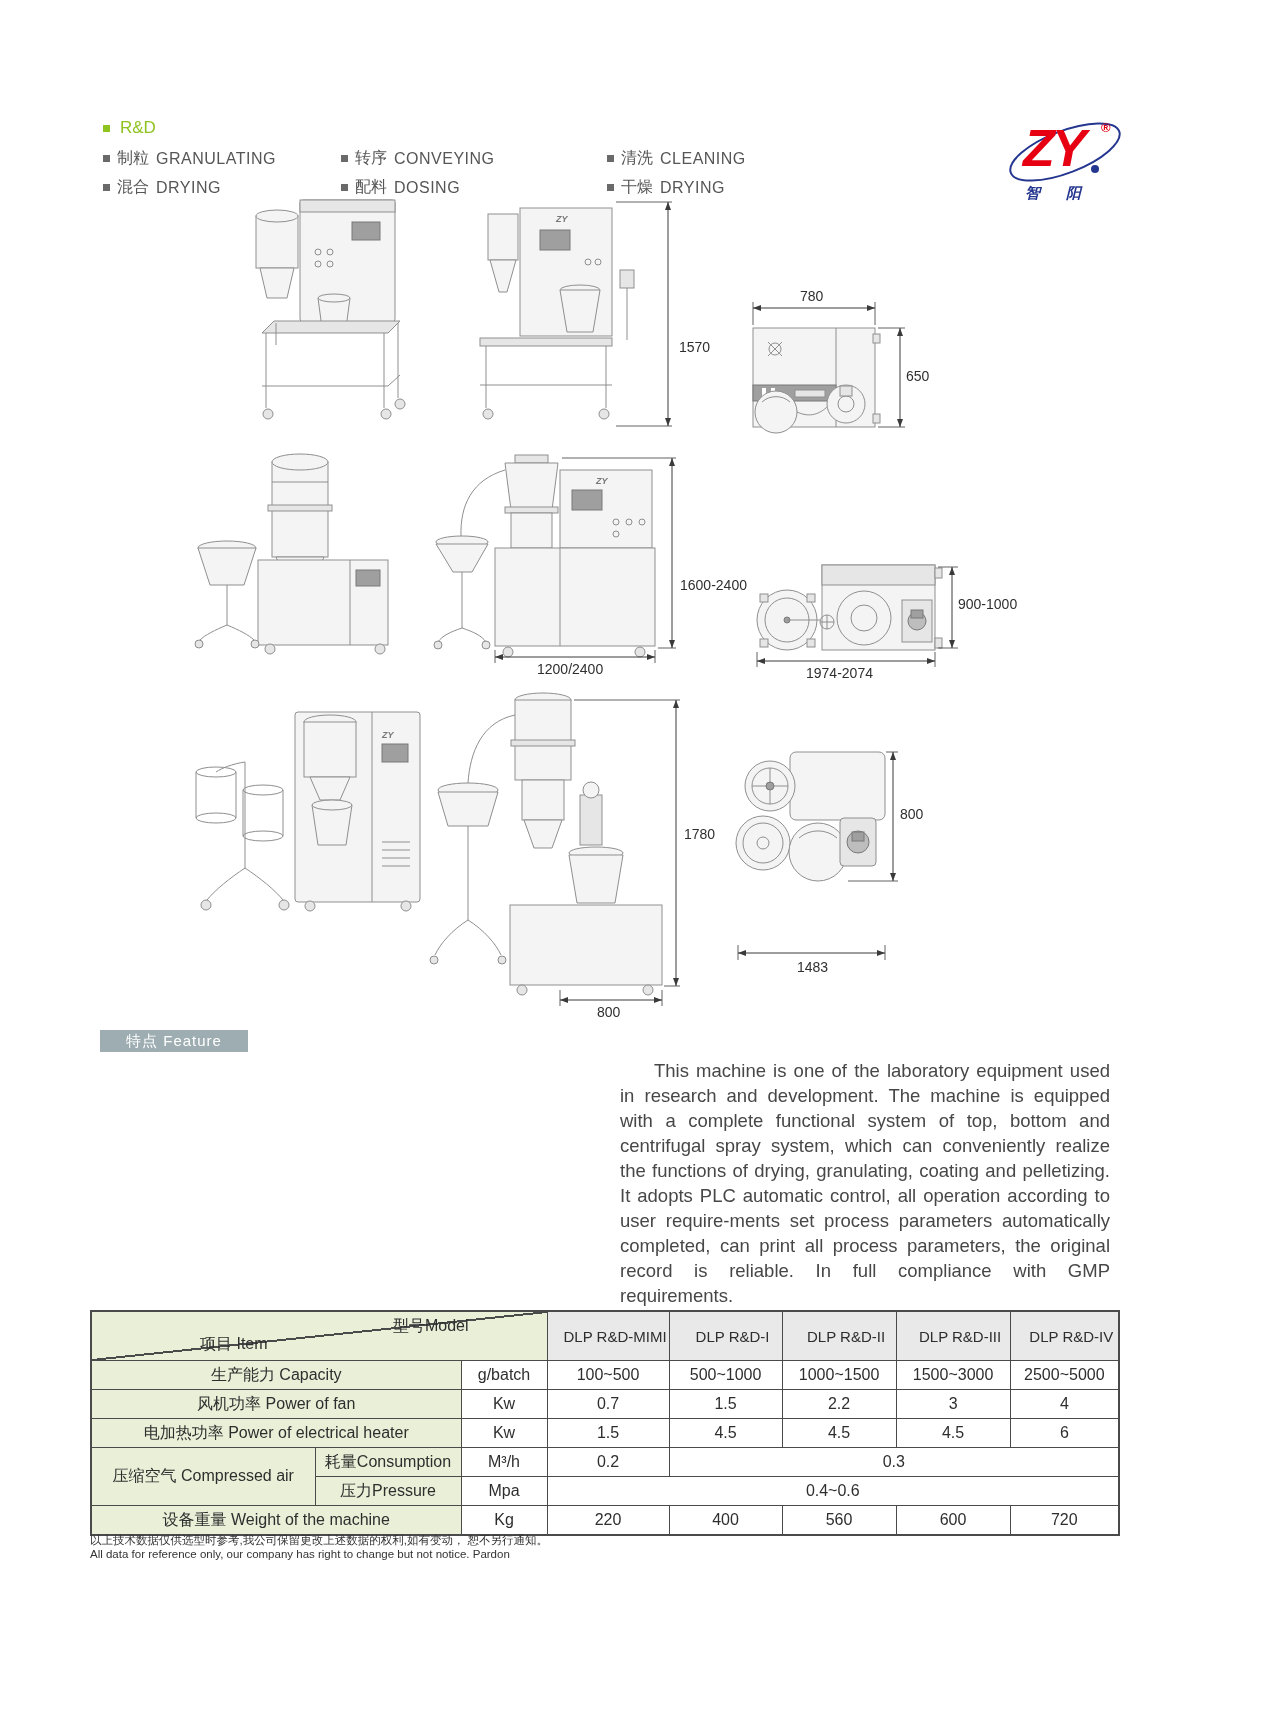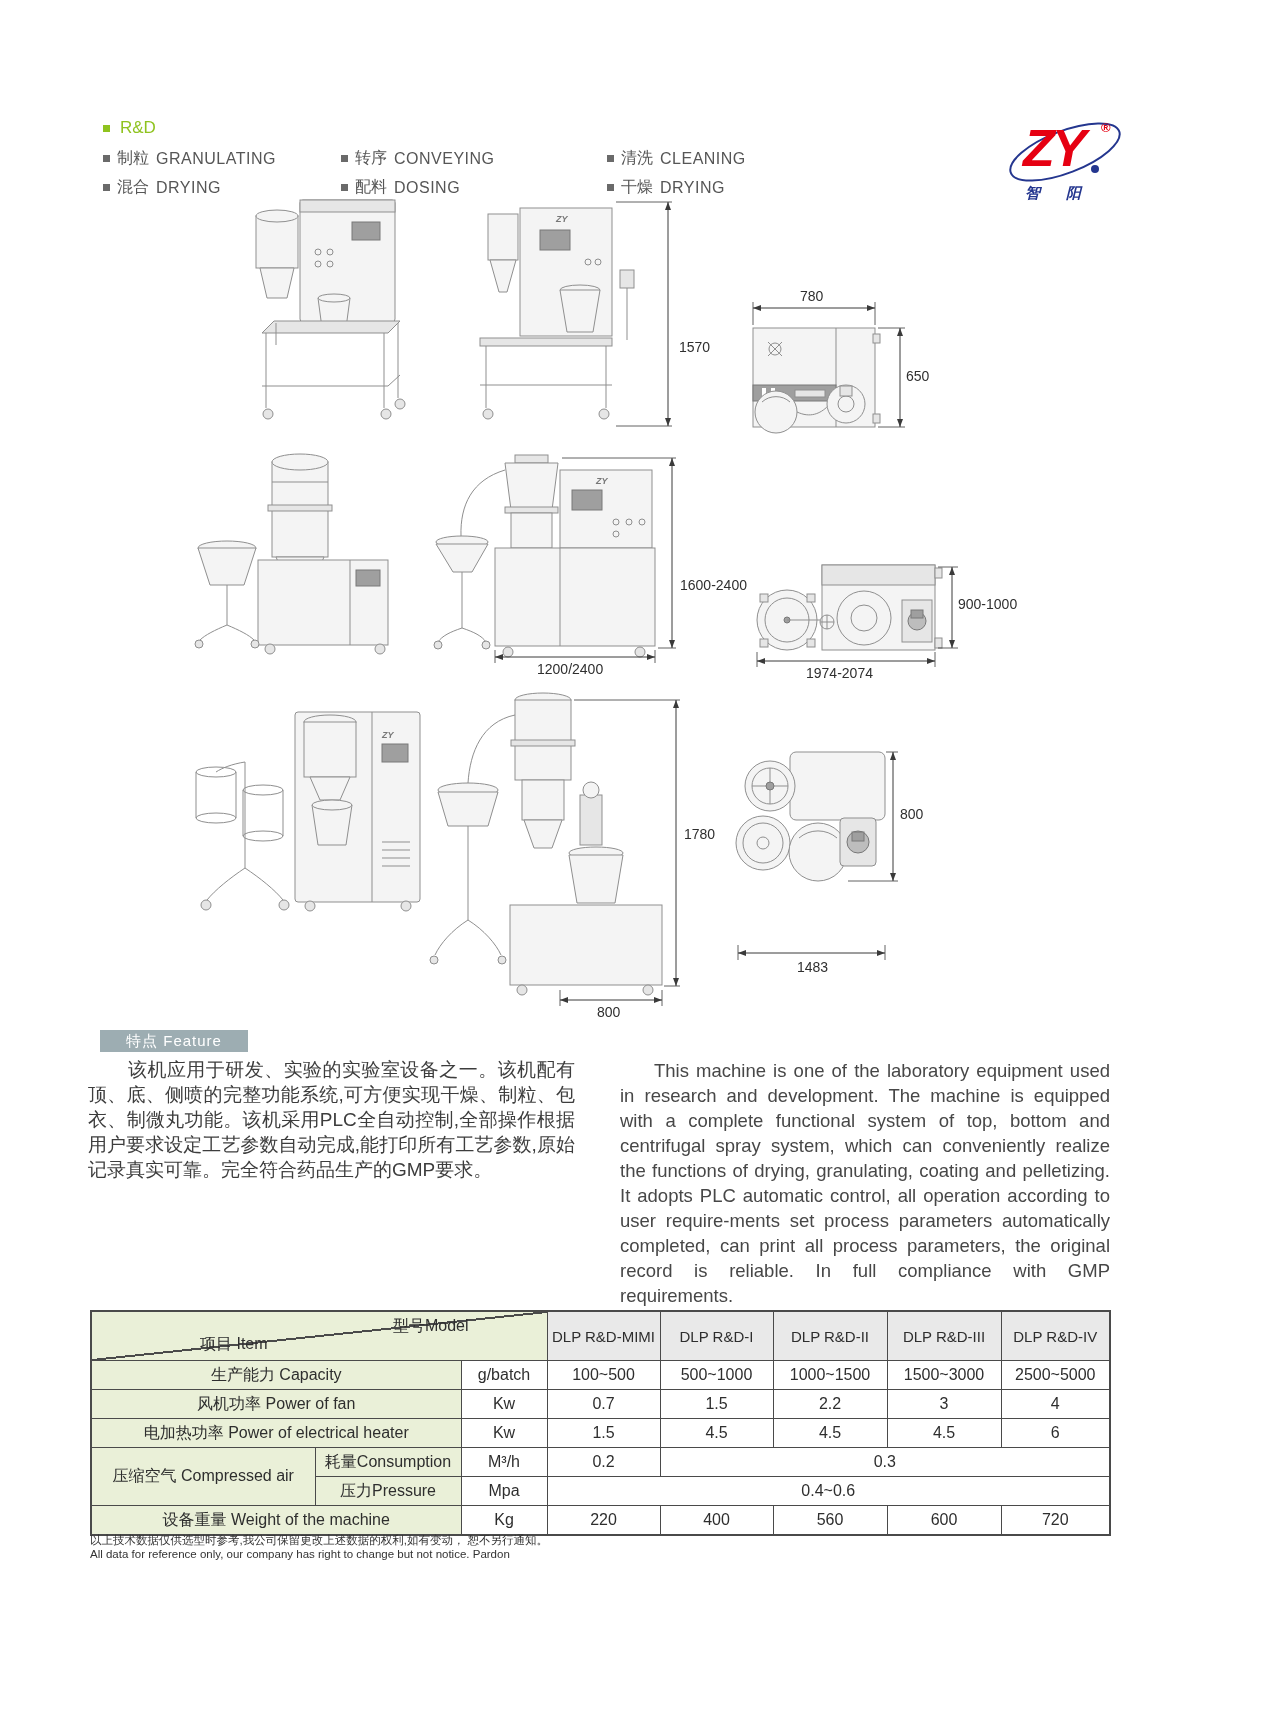--- a/index.html
+++ b/index.html
@@ -39,21 +39,21 @@
   .para-zh { position:absolute; left:88px; top:1057px; width:487px; font-size:19px; line-height:25px;
              color:#3d3d3d; text-align:justify; text-indent:40px; }
   .para-en { position:absolute; left:620px; top:1058px; width:490px; font-size:18.5px; line-height:25px;
              color:#474747; text-align:justify; text-indent:34px; }
   
   .ptable { position:absolute; left:90px; top:1310px; border-collapse:collapse; table-layout:fixed;
             font-size:16px; color:#2e2e2e; }
   .ptable td { border:1px solid #4a4a4a; text-align:center; vertical-align:middle; padding:0 2px;
                height:28px; overflow:hidden; white-space:nowrap; }
   .ptable { border:2px solid #4a4a4a; }
-  .ptable .mh { background:#e9e9e9; font-size:15px; height:48px; }
+  .ptable .mh { background:#e9e9e9; font-size:15px; height:48px;padding-left:16px; }
   .ptable .it { background:#eaf0d8; }
   .ptable .diag { position:relative; height:48px;
      background:linear-gradient(to bottom right, rgba(0,0,0,0) calc(50% - 1px), #4a4a4a calc(50% - 1px),
                 #4a4a4a calc(50% + 1px), rgba(0,0,0,0) calc(50% + 1px)), #eaf0d8; }
   .ptable .diag .tr { position:absolute; top:4px; right:78px; font-size:16px;margin-left:32px; }
   .ptable .diag .bl { position:absolute; bottom:5px; left:108px; font-size:16px; }
   
   .footnote { position:absolute; left:90px; top:1533px; font-size:11.5px; line-height:14px; color:#333; }
 </style>
 </head>
@@ -379,21 +379,20 @@
   <span class="dimlabel" style="left:680px;top:577px">1600-2400</span>
   <span class="dimlabel" style="left:537px;top:661px">1200/2400</span>
   <span class="dimlabel" style="left:958px;top:596px">900-1000</span>
   <span class="dimlabel" style="left:806px;top:665px">1974-2074</span>
   <span class="dimlabel" style="left:684px;top:826px">1780</span>
   <span class="dimlabel" style="left:597px;top:1004px">800</span>
   <span class="dimlabel" style="left:900px;top:806px">800</span>
   <span class="dimlabel" style="left:797px;top:959px">1483</span>
 
   <div class="banner" style="left:100px;top:1030px;width:148px;height:22px">特点 Feature</div>
-  <div class="para-zh">该机应用于研发、实验的实验室设备之一。该机配有顶、底、侧喷的完整功能系统,可方便实现干燥、制粒、包衣、制微丸功能。该机采用PLC全自动控制,全部操作根据用户要求设定工艺参数自动完成,能打印所有工艺参数,原始记录真实可靠。完全符合药品生产的GMP要求。</div>
   <div class="para-en">This machine is one of the laboratory equipment used in research and development. The machine is equipped with a complete functional system of top, bottom and centrifugal spray system, which can conveniently realize the functions of drying, granulating, coating and pelletizing. It adopts PLC automatic control, all operation according to user require-ments set process parameters automatically completed, can print all process parameters, the original record is reliable. In full compliance with GMP requirements.</div>
 
   <div class="banner" style="left:100px;top:1362px;width:310px;height:22px">技术参数：technical parameter</div>
 
   <table class="ptable">
     <colgroup>
       <col style="width:224px">
         <col style="width:146px">
         <col style="width:86px">
       <col style="width:113px">

